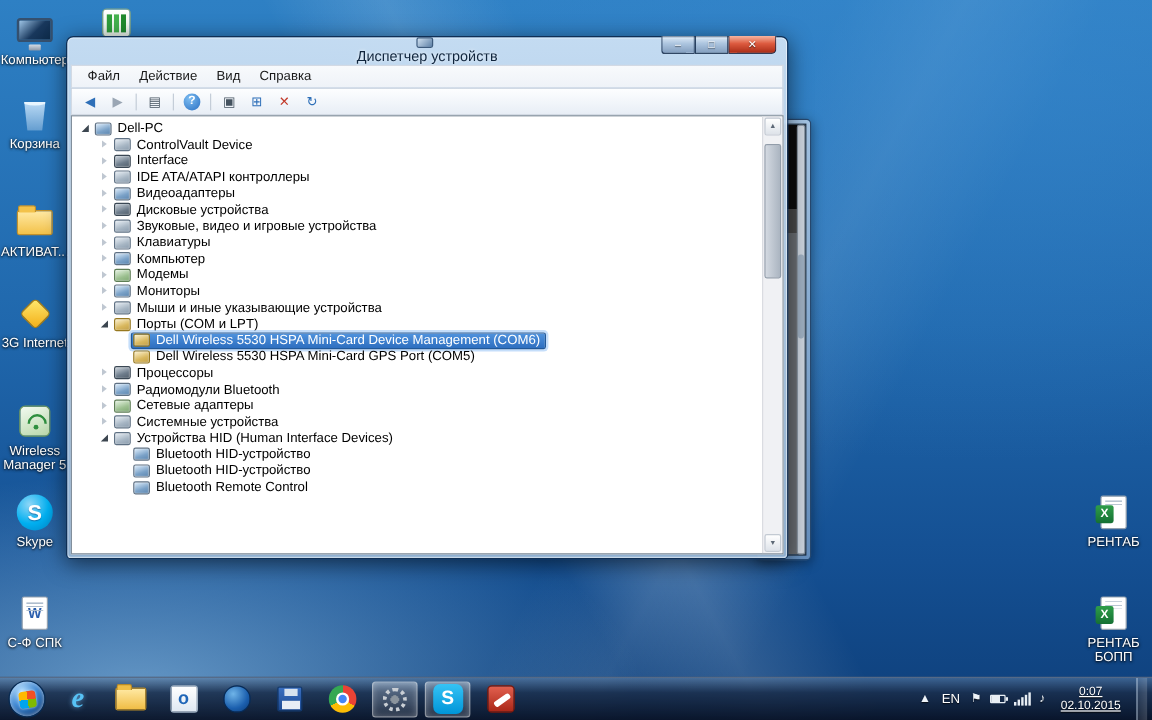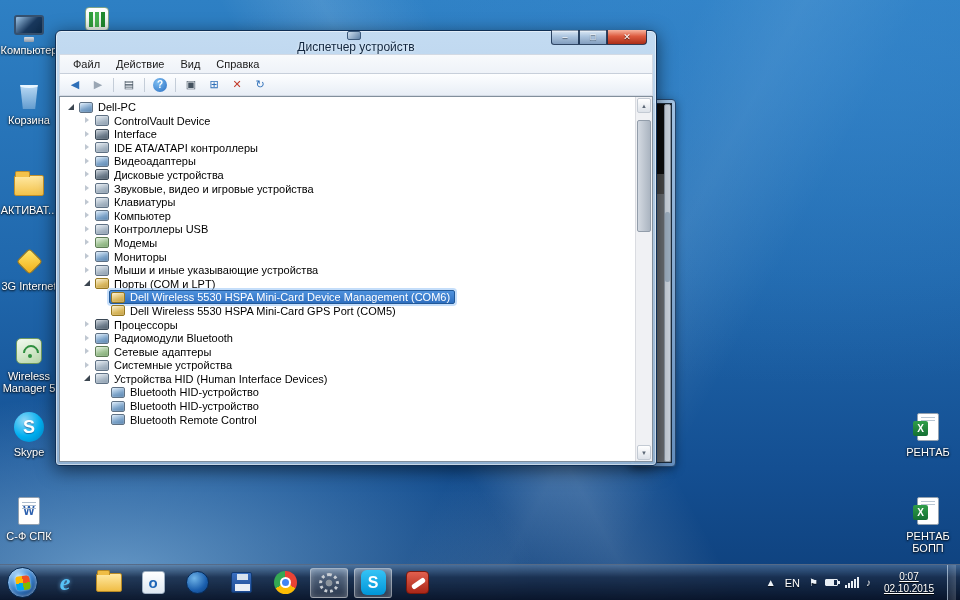--- a/index.html
+++ b/index.html
@@ -356,27 +356,20 @@
       <div class="trow l1">
           <span class="arr c"></span>
           <span class="hl">
             <span class="ticon v-pc"></span>
             <span class="tl">Компьютер</span>
           </span>
         </div>
       <div class="trow l1">
           <span class="arr c"></span>
           <span class="hl">
-            <span class="ticon"></span>
-            <span class="tl">Контроллеры USB</span>
-          </span>
-        </div>
-      <div class="trow l1">
-          <span class="arr c"></span>
-          <span class="hl">
             <span class="ticon v-grn"></span>
             <span class="tl">Модемы</span>
           </span>
         </div>
       <div class="trow l1">
           <span class="arr c"></span>
           <span class="hl">
             <span class="ticon v-pc"></span>
             <span class="tl">Мониторы</span>
           </span>

